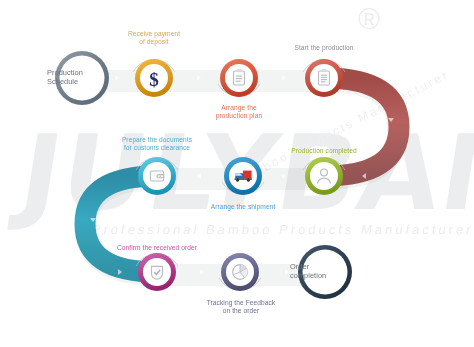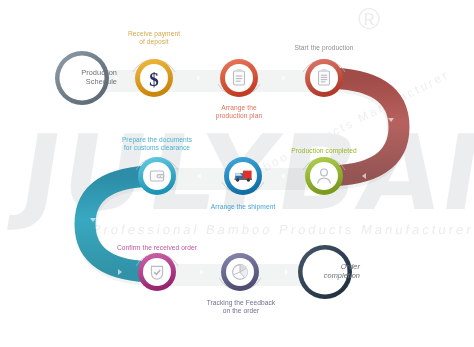--- a/index.html
+++ b/index.html
@@ -52,21 +52,21 @@
     font-size:6.6px;
     line-height:8.2px;
     text-align:center;
     white-space:pre-line;
     letter-spacing:.08px;
   }
   .node-text{
     position:absolute;
     font-size:7.4px;
     line-height:9.4px;
-    text-align:right;
+    text-align:left;
     color:#6b7078;
     white-space:pre-line;
     letter-spacing:.05px;
   }
 </style>
 </head>
 <body>
 
 <div id="stage">
 
@@ -316,21 +316,21 @@
     </g>
 
     <g>
       <circle cx="325" cy="272" r="27" fill="url(#termRingEnd)"></circle>
       <circle cx="325" cy="272" r="22.5" fill="#ffffff"></circle>
     </g>
   </svg>
 
   <div class="node-text" style="left:47px;top:68px;width:70px;">Production
 Schedule</div>
-  <div class="node-text" style="left:290px;top:262px;width:70px;font-style:italic;">Order
+  <div class="node-text" style="left:290px;top:262px;width:70px;">Order
 completion</div>
 
   <div class="lbl" style="left:104px;top:30px;width:100px;color:#d4a94e;">Receive payment
 of deposit</div>
 
   <div class="lbl" style="left:189px;top:104px;width:100px;color:#e2705a;">Arrange the
 production plan</div>
 
   <div class="lbl" style="left:266px;top:44px;width:116px;color:#8d8f93;">Start the production</div>
 

